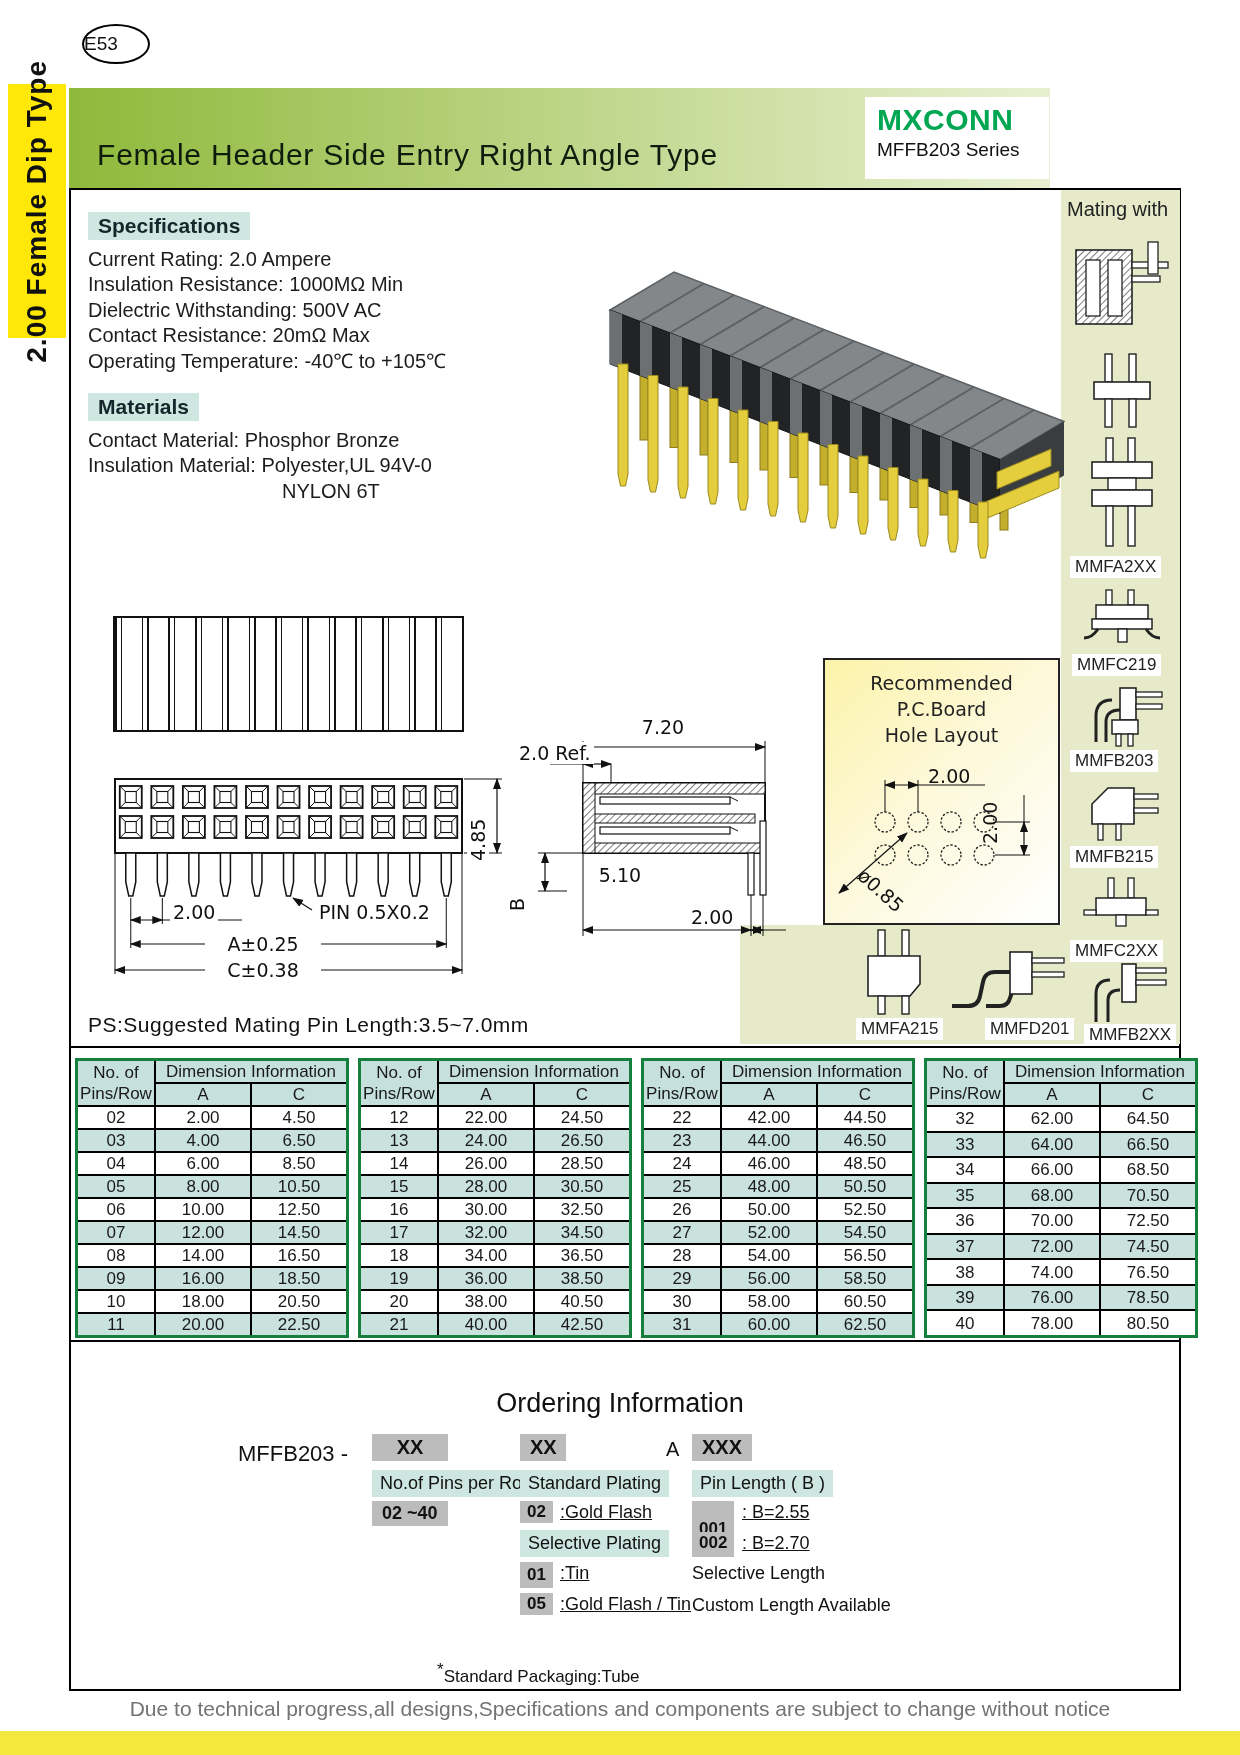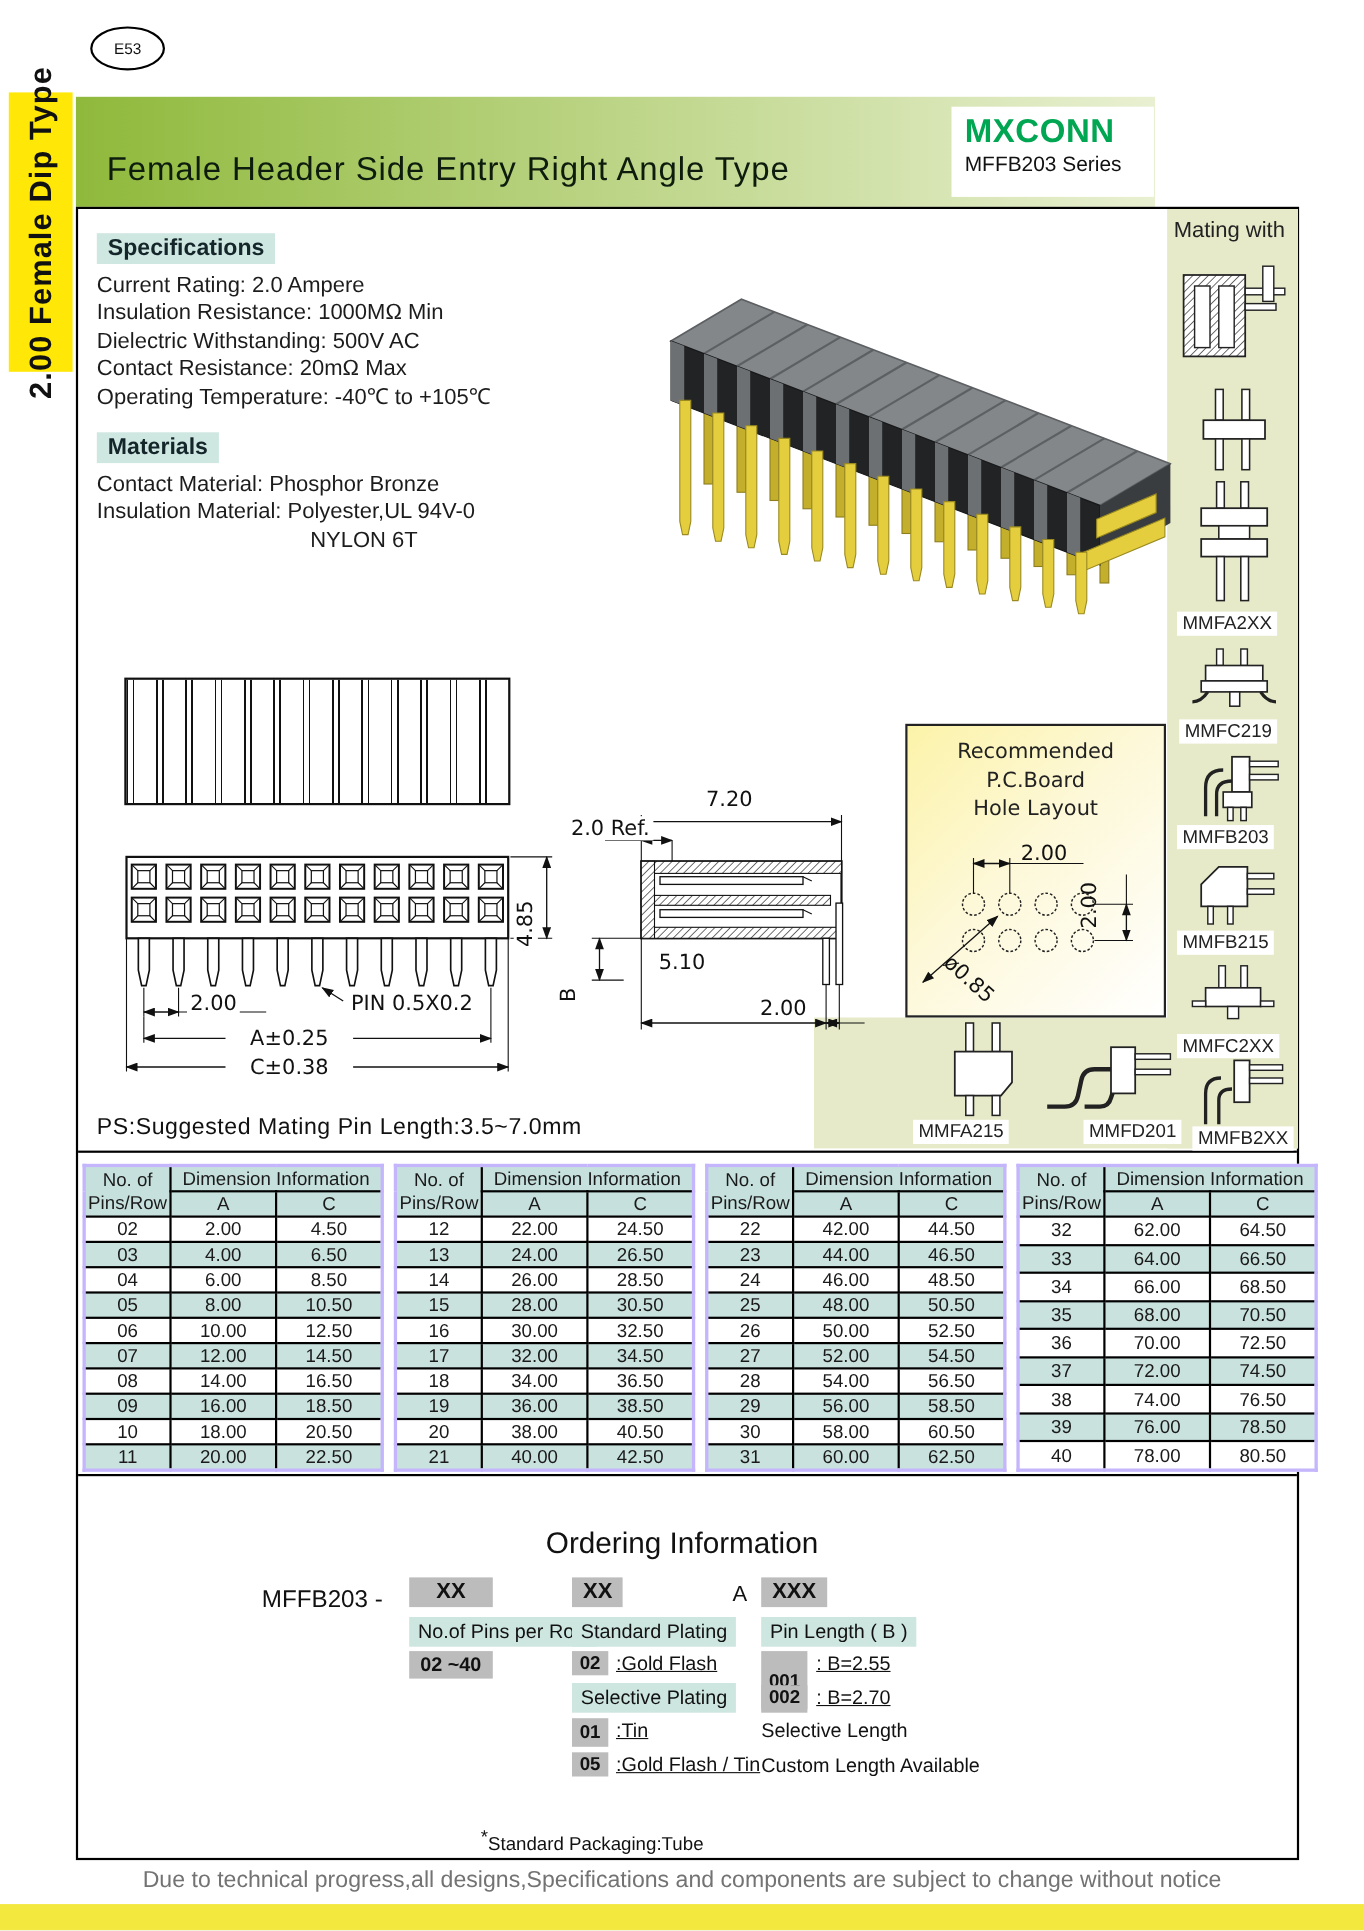--- a/index.html
+++ b/index.html
@@ -1,21 +1,21 @@
 <!DOCTYPE html>
 <html><head>
 <meta charset="utf-8">
 <style>
   html,body{margin:0;padding:0;background:#e9e9e9;}
   #page{position:relative;width:1240px;height:1755px;background:#fff;overflow:hidden;
         font-family:"Liberation Sans",sans-serif;color:#111;}
   .abs{position:absolute;}
   
   #e53{position:absolute;left:82px;top:24px;width:64px;height:36px;border:2px solid #000;
-       border-radius:50%;display:flex;align-items:center;justify-content:center;font-size:14px;}
+       border-radius:50%;display:flex;align-items:center;justify-content:flex-start;font-size:19px;}
   #side-label{position:absolute;left:8px;top:84px;width:58px;height:254px;background:#ffe808;
        display:flex;align-items:center;justify-content:center;}
   #side-label span{writing-mode:vertical-rl;transform:rotate(180deg);font-size:28px;font-weight:bold;
        white-space:nowrap;letter-spacing:1px;}
   #band{position:absolute;left:69px;top:88px;width:981px;height:100px;
        background:linear-gradient(to right,#8fb93b,#e9f0d2);padding:0;}
   #band .t1{position:absolute;left:28px;top:10px;font-size:30px;letter-spacing:.4px;color:#0d1c0d;}
   #band .t2{position:absolute;left:28px;top:50px;font-size:30px;letter-spacing:.8px;color:#0d1c0d;}
   #brandbox{position:absolute;left:865px;top:97px;width:184px;height:82px;background:#fff;padding:6px 12px;box-sizing:border-box;}
   #brandbox .brand{font-size:30px;font-weight:bold;color:#00a651;letter-spacing:.5px;}
@@ -37,21 +37,21 @@
   #comb{position:absolute;left:113px;top:616px;width:347px;height:112px;border:2px solid #111;background:
     repeating-linear-gradient(to right,#111 0 1.5px,transparent 1.5px 5.5px,#111 5.5px 7px,transparent 7px 26.7px);}
   
   #pcb-box{position:absolute;left:823px;top:658px;width:237px;height:267px;border:2px solid #222;box-sizing:border-box;
     background:linear-gradient(135deg,#fcf3a9 0%,#fdf8d8 45%,#ffffff 100%);}
   #pcb-box .pt{width:100%;text-align:center;font-size:19px;line-height:26px;color:#222;
     font-family:"DejaVu Sans",sans-serif;}
   #pcb-box .pt:first-child{margin-top:10px;}
   
   #tables-row{position:absolute;left:75px;top:1058px;display:flex;gap:9px;}
-  table.dim-t{border-collapse:collapse;border:3px solid #c4b5fd;background:#fff;}
+  table.dim-t{border-collapse:collapse;border:3px solid #15803d;background:#fff;}
   table.dim-t th,table.dim-t td{border:2px solid #000;text-align:center;font-size:17px;font-weight:normal;
     padding:0;height:21px;line-height:21px;color:#1a1a1a;}
   table.dim-t th{background:#c6e1dd;}
   table.dim-t .c1{width:76px;}
   table.dim-t .c2{width:94px;}
   table.dim-t tr.alt td{background:#c9e2de;}
   
   #ord-title{position:absolute;left:360px;top:1388px;width:520px;text-align:center;font-size:27px;color:#111;}
   .ord-text{position:absolute;font-size:18px;color:#111;white-space:nowrap;}
   .chip-teal{position:absolute;background:#cde6e0;padding:3px 8px;font-size:18px;color:#111;white-space:nowrap;}
@@ -416,21 +416,21 @@
   </svg>
   <div class="part-chip" style="left:1070px;top:940px;">MMFC2XX</div>
 
   <svg class="icon-svg" style="left:848px;top:926px;" width="92" height="92" viewBox="0 0 92 92">
     <rect x="30" y="4" width="7" height="26" fill="#fff" stroke="#222" stroke-width="1.4"></rect>
     <rect x="54" y="4" width="7" height="26" fill="#fff" stroke="#222" stroke-width="1.4"></rect>
     <path d="M20,30 H72 V58 L62,70 H20 Z" fill="#fff" stroke="#222" stroke-width="1.6"></path>
     <rect x="30" y="70" width="7" height="18" fill="#fff" stroke="#222" stroke-width="1.4"></rect>
     <rect x="54" y="70" width="7" height="18" fill="#fff" stroke="#222" stroke-width="1.4"></rect>
   </svg>
-  <div class="part-chip" style="left:830px;top:1018px;">MMFA215</div>
+  <div class="part-chip" style="left:856px;top:1018px;">MMFA215</div>
 
   <svg class="icon-svg" style="left:946px;top:946px;" width="126" height="70" viewBox="0 0 126 70">
     <path d="M6,60 h16 q10,0 12,-10 l3,-14 q2,-10 12,-10 h15" fill="none" stroke="#222" stroke-width="4"></path>
     <path d="M40,60 h14 q8,0 10,-8 l2,-6" fill="none" stroke="#222" stroke-width="4"></path>
     <rect x="64" y="6" width="22" height="42" fill="#fff" stroke="#222" stroke-width="1.6"></rect>
     <rect x="86" y="12" width="32" height="5" fill="#fff" stroke="#222" stroke-width="1.3"></rect>
     <rect x="86" y="26" width="32" height="5" fill="#fff" stroke="#222" stroke-width="1.3"></rect>
   </svg>
   <div class="part-chip" style="left:985px;top:1018px;">MMFD201</div>
 

